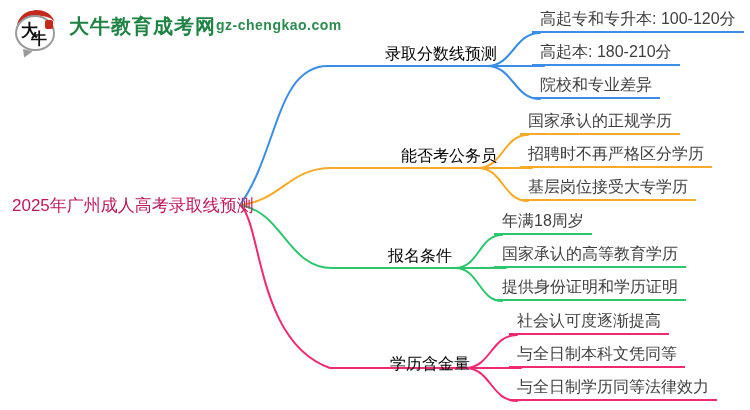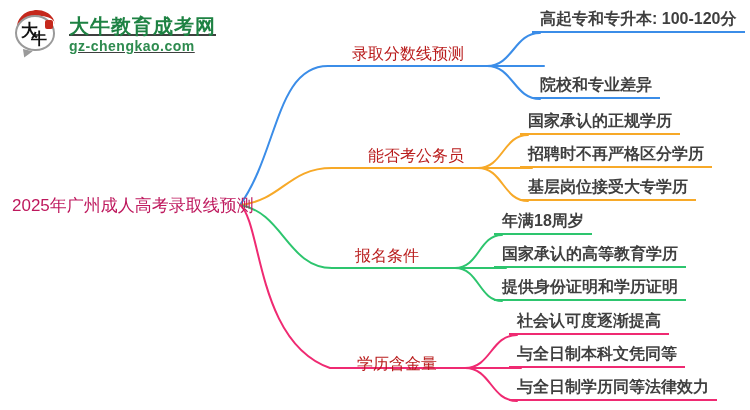--- a/index.html
+++ b/index.html
@@ -24,35 +24,35 @@
     border-top:8px solid #9a9a9a;transform:rotate(12deg);
   }
   .red-arc{
     position:absolute;left:3px;top:0px;width:38px;height:26px;border-radius:50%;
     border-top:6px solid #c5281c;border-left:0 solid transparent;
     border-right:0 solid transparent;border-bottom:none;transform:rotate(-6deg);
   }
   .zi1{position:absolute;left:7px;top:9px;font-size:17px;font-weight:bold;color:#111;}
   .zi2{position:absolute;left:17px;top:19px;font-size:16px;font-weight:bold;color:#111;}
   .seal{position:absolute;left:31px;top:10px;width:8px;height:9px;background:#c5281c;border-radius:2px;}
-  .logo-text{display:flex;flex-direction:column;line-height:1.05;padding-top:6px;text-decoration:underline;}
+  .logo-text{display:flex;flex-direction:row;line-height:1.05;padding-top:6px;}
   .logo-title{font-size:20px;font-weight:bold;color:#1e8243;letter-spacing:1px;}
   .logo-domain{font-size:14px;font-weight:bold;color:#2e8b4f;margin-top:2px;letter-spacing:.5px;}
 
   
   .root-node{
     position:absolute;left:12px;top:196px;font-size:17px;line-height:20px;
     white-space:nowrap;color:#be185d;
   }
   .branch-label{
-    position:absolute;font-size:16px;line-height:18px;white-space:nowrap;color:#b91c1c;
+    position:absolute;font-size:16px;line-height:18px;white-space:nowrap;color:#000000;margin-left:33px;
   }
   .child-node{
     position:absolute;font-size:16px;line-height:18px;white-space:nowrap;color:#3f3f3f;
-    padding:0 8px 3px 8px;border-bottom:2px solid #4d7c0f;box-sizing:content-box;font-weight:bold;
+    padding:0 8px 3px 8px;border-bottom:2px solid #4d7c0f;box-sizing:content-box;
   }
 </style>
 </head>
 <body>
 
 <div id="canvas">
 
   <svg id="wires" viewBox="0 0 750 410">
     <g stroke="#3b8de8">
       <path d="M240,205 C278,152 276,66 328,66 L487,66"></path>
@@ -96,20 +96,21 @@
   </div>
 
   <div class="root-node">2025年广州成人高考录取线预测</div>
 
   <div class="branch-label" style="left:352px;top:45px;">录取分数线预测</div>
   <div class="branch-label" style="left:368px;top:147px;text-align:right;">能否考公务员</div>
   <div class="branch-label" style="left:355px;top:247px;">报名条件</div>
   <div class="branch-label" style="left:357px;top:355px;">学历含金量</div>
 
   <div class="child-node" style="left: 532px; top: 10px; border-bottom-color: rgb(59, 141, 232);">高起专和专升本: 100-120分</div>
+  <div class="child-node" style="left: 532px; top: 43px; border-bottom-color: rgb(59, 141, 232);">高起本: 180-210分</div>
   <div class="child-node" style="left: 532px; top: 76px; border-bottom-color: rgb(59, 141, 232);">院校和专业差异</div>
 
   <div class="child-node" style="left: 520px; top: 112px; border-bottom-color: rgb(247, 169, 40);">国家承认的正规学历</div>
   <div class="child-node" style="left: 520px; top: 145px; border-bottom-color: rgb(247, 169, 40);">招聘时不再严格区分学历</div>
   <div class="child-node" style="left: 520px; top: 178px; border-bottom-color: rgb(247, 169, 40);">基层岗位接受大专学历</div>
 
   <div class="child-node" style="left: 494px; top: 212px; border-bottom-color: rgb(45, 197, 110);">年满18周岁</div>
   <div class="child-node" style="left: 494px; top: 245px; border-bottom-color: rgb(45, 197, 110);">国家承认的高等教育学历</div>
   <div class="child-node" style="left: 509px; top: 312px; border-bottom-color: rgb(239, 42, 114);">社会认可度逐渐提高</div>
 

